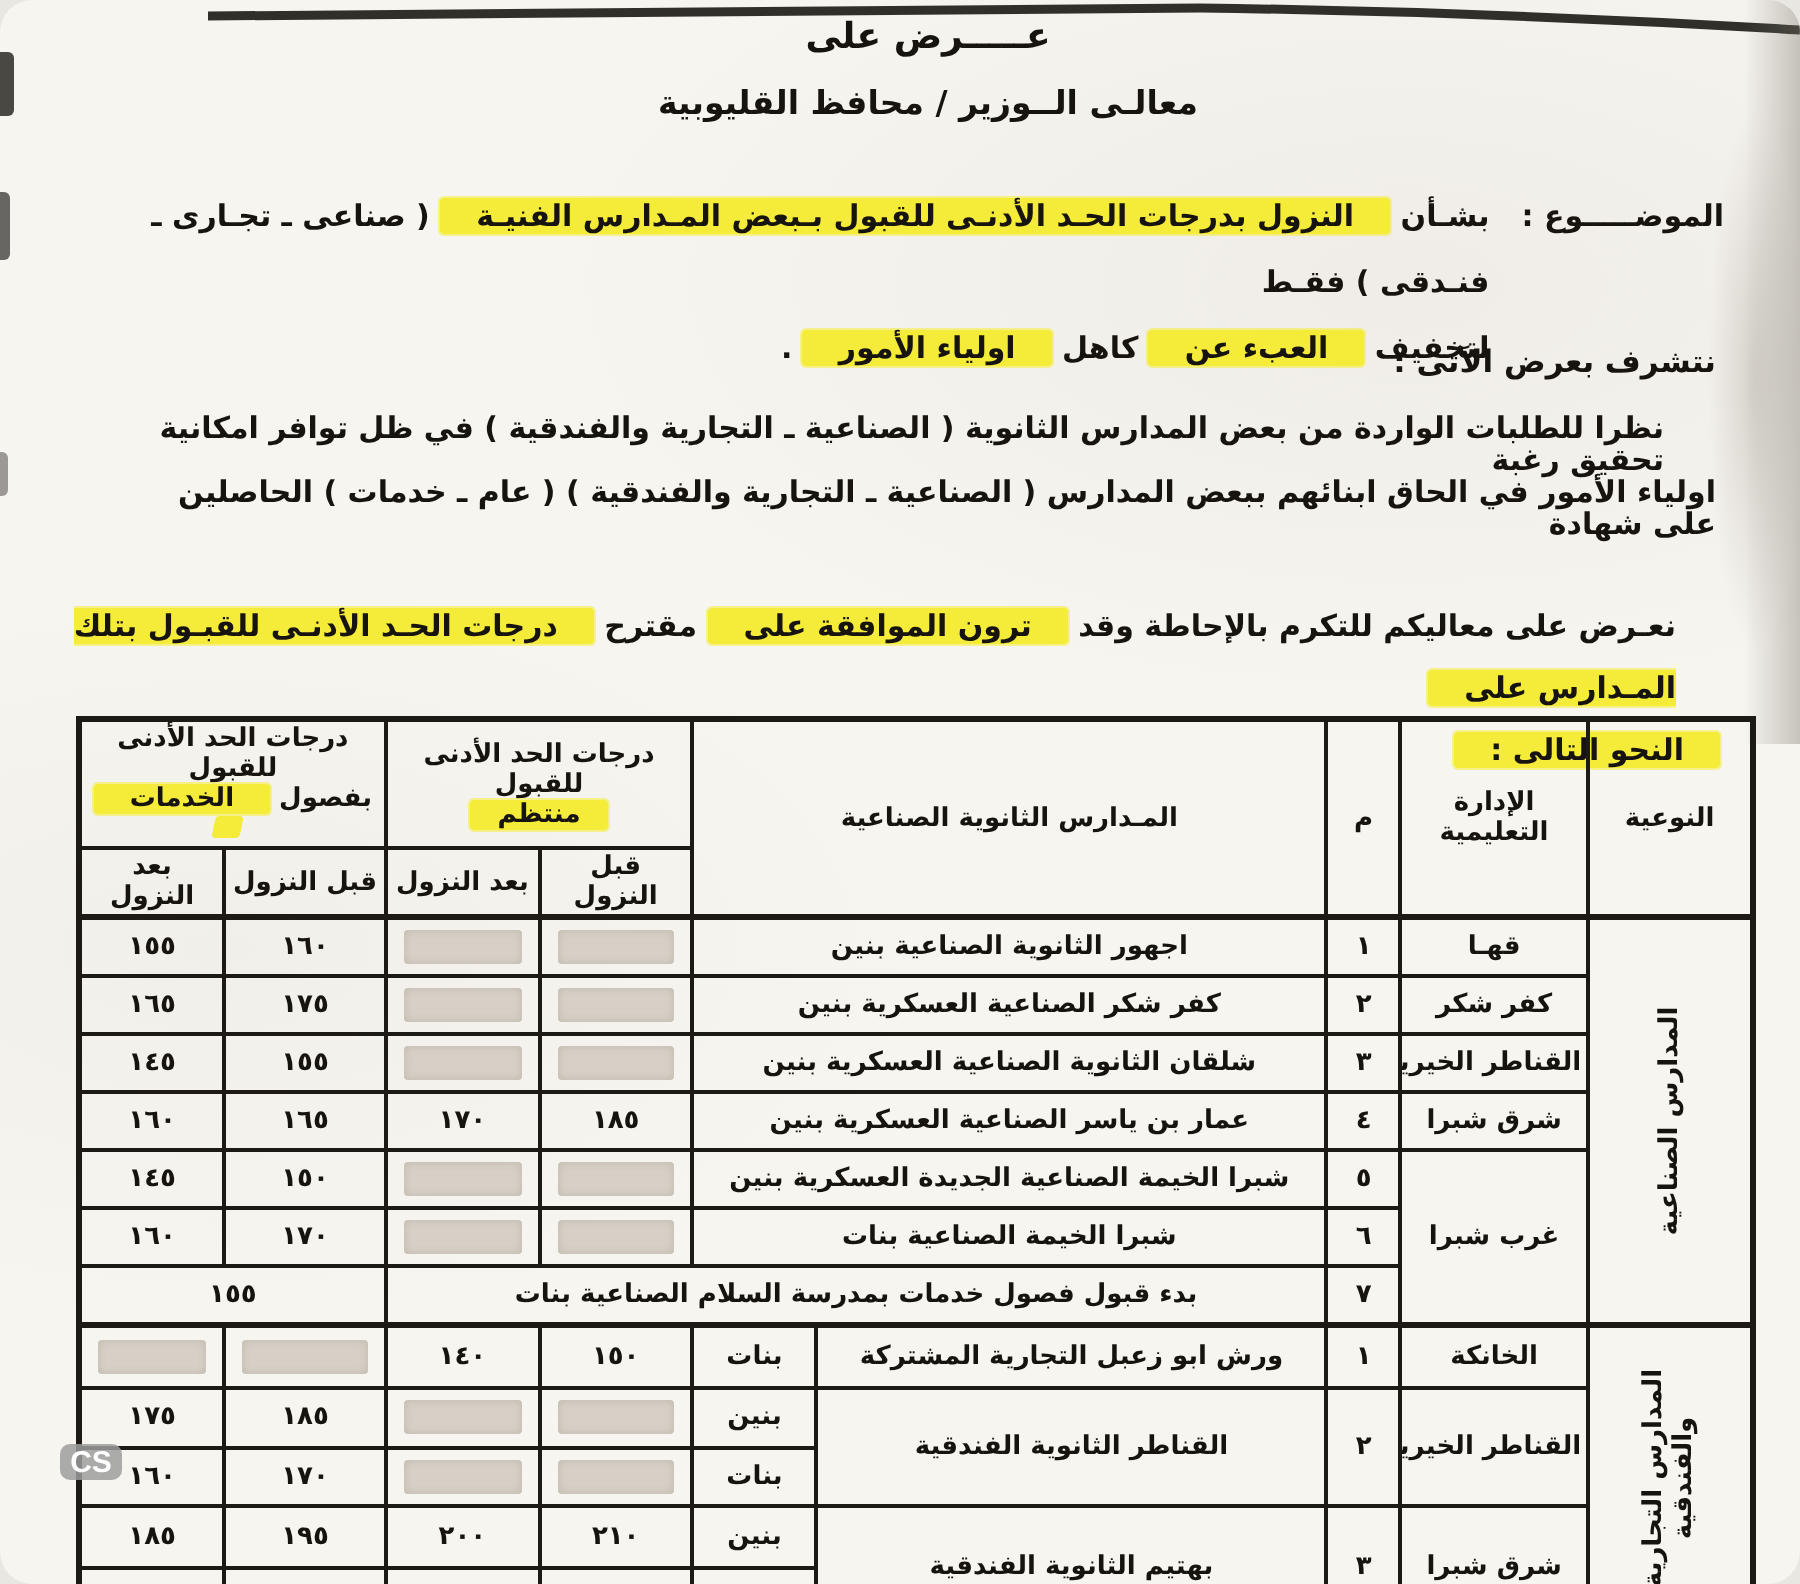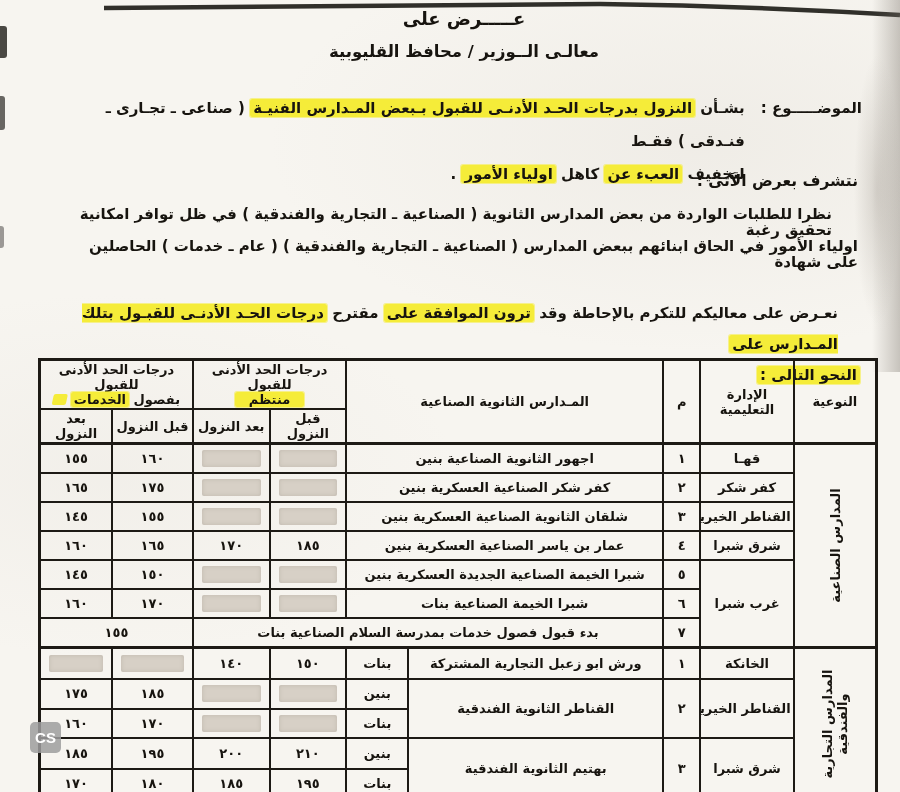--- a/index.html
+++ b/index.html
@@ -4,20 +4,21 @@
 <style>
   html,body{margin:0;padding:0;background:#e9e7e2;}
   .page{
     position:relative; width:900px; height:792px; overflow:hidden;
     background:
       radial-gradient(620px 300px at 78% 18%, rgba(205,198,188,0.18), rgba(205,198,188,0) 70%),
       radial-gradient(500px 260px at 12% 60%, rgba(210,204,196,0.14), rgba(210,204,196,0) 70%),
       #f7f5f0;
     font-family:"DejaVu Sans", sans-serif;
     color:#17140f;
+    border-radius:16px;
   }
   .rtl{direction:rtl; unicode-bidi:embed;}
 
   
   .top-line{position:absolute; top:0; left:0;}
   .smudge{position:absolute; left:0; background:#2b2925; border-radius:0 3px 3px 0;}
   .smudge.s1{top:26px; width:7px; height:32px; opacity:.85;}
   .smudge.s2{top:96px; width:5px; height:34px; opacity:.7;}
   .smudge.s3{top:226px; width:4px; height:22px; opacity:.45;}
   .right-shadow{position:absolute; top:0; right:0; width:28px; height:372px;
@@ -39,21 +40,21 @@
   .intro{position:absolute; top:172px; right:42px; font-size:15.5px; font-weight:700;}
 
   .para{position:absolute; top:206px; right:42px; left:58px; text-align:right;
     font-size:15px; font-weight:700; line-height:16px;}
   .para .ln1{padding-right:26px;}
 
   .closing{position:absolute; top:298px; right:40px; left:30px; text-align:right;
     font-size:15px; font-weight:700; line-height:31px;}
   .closing .ln1{padding-right:22px;}
 
-  .hl{background:#f5ec39; padding:0 3px; border-radius:2px;
+  .hl{background:#f5ec39; padding:0 18px; border-radius:2px;
       box-shadow:0 0 0 1px rgba(245,236,57,.55);}
   .hl-wide{padding:0 14px;}
   .hl-mark{display:inline-block; width:14px; height:11px; background:#f5ec39;
     border-radius:2px; transform:skewX(-12deg) translateY(1px); margin-right:4px;}
 
   
   table.grades{position:absolute; top:358px; left:38px; width:840px;
     border-collapse:collapse; table-layout:fixed;
     font-weight:700; color:#17140f;}
   table.grades td{border:2px solid #1d1a15; text-align:center; vertical-align:middle;
@@ -75,21 +76,21 @@
   .gender{font-size:12px;}
   td.type-col{position:relative;}
   .vert{position:absolute; inset:0; display:flex; align-items:center; justify-content:center;}
   .vert-inner{transform:rotate(-90deg); white-space:nowrap; font-size:13px; line-height:15px; text-align:center;}
   .shade{height:17px; margin:3px 6px; background:#d7d0c6; border-radius:2px;
     box-shadow:inset 0 0 4px rgba(120,110,98,.25);}
 
   
   .watermark{position:absolute; top:722px; left:30px; display:flex; align-items:center; gap:9px;
     font-family:"Liberation Sans", sans-serif; pointer-events:none;}
-  .cs-badge{width:31px; height:31px; background:rgba(158,158,158,.85); border-radius:5px;
+  .cs-badge{width:31px; height:18px; background:rgba(158,158,158,.85); border-radius:5px;
     color:#fff; font-weight:700; font-size:15px; display:flex; align-items:center; justify-content:center;}
   .wm-text{font-size:27px; color:rgba(138,138,138,.72); letter-spacing:.5px; white-space:nowrap;}
 </style>
 </head>
 <body>
 
 <div class="page">
 
   <svg class="top-line" width="900" height="22">
     <path d="M104,8 L600,4 Q750,6 900,15" fill="none" stroke="#1b1914" stroke-width="4.5" opacity="0.9"></path>

